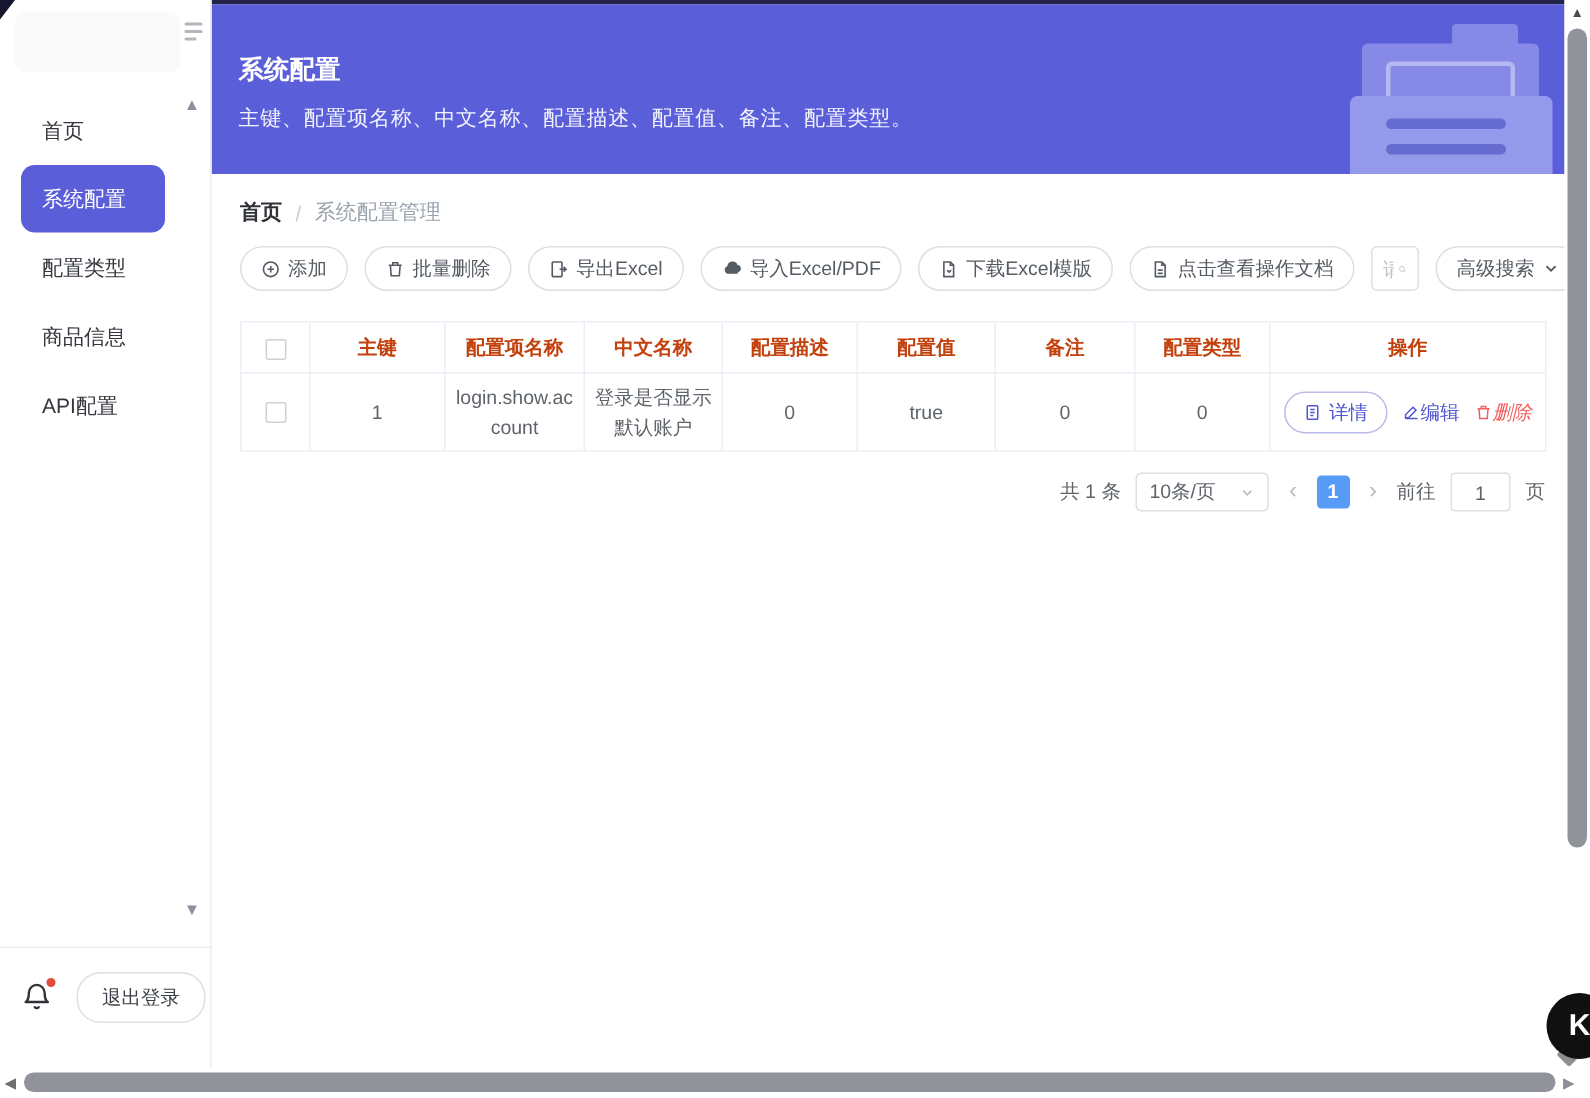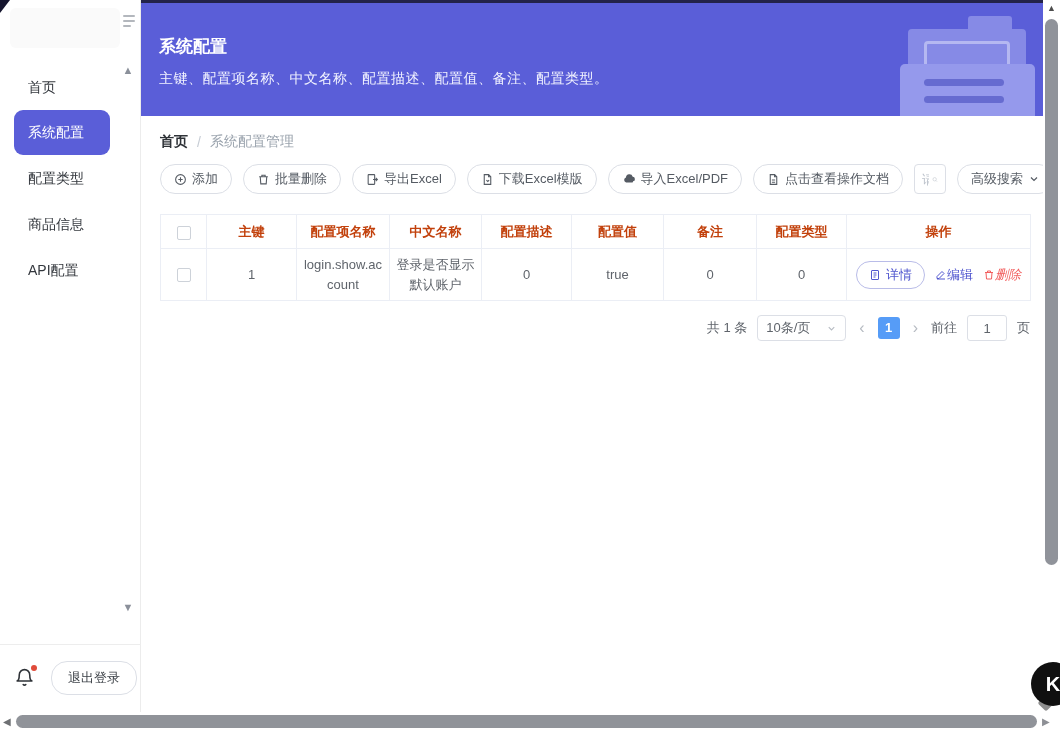--- a/index.html
+++ b/index.html
@@ -21,21 +21,21 @@
   .collapse-icon i:nth-child(1){ width:12px; } .collapse-icon i:nth-child(2){ width:12px; }
   .collapse-icon i:nth-child(3){ width:8px; }
   .side-scroll { position:absolute; left:118px; width:20px; text-align:center;
     font-size:11px; color:#8b909a; cursor:pointer; }
   .side-scroll.up { top:64px; } .side-scroll.down { top:601px; }
   .menu { position:absolute; left:0; top:64px; width:141px; }
   .menu-item { height:46px; line-height:46px; padding-left:28px; font-size:14px;
     color:#33373d; cursor:pointer; }
   .menu-item.active { background:#5a5ed8; color:#fff; border-radius:9px;
     margin:0 31px 0 14px; padding-left:14px; height:45px; line-height:45px; }
-  .sidebar-footer { position:absolute; left:0; top:644px; width:141px; height:66px;
+  .sidebar-footer { position:absolute; left:0; top:631px; width:141px; height:66px;
     border-top:1px solid #ededed; display:flex; align-items:center; gap:15px; padding-left:14px; }
   .bell-wrap { position:relative; width:22px; height:22px; cursor:pointer; }
   .bell-wrap .dot { position:absolute; right:-1px; top:-2px; width:6px; height:6px;
     border-radius:50%; background:#e04b3a; }
   .logout-btn { border:1px solid #dcdfe6; background:#fff; border-radius:16px;
     padding:7px 16px; font-size:13px; color:#3a3f45; cursor:pointer;
     font-family:"Liberation Sans", sans-serif; }
 
   
   .top-strip { position:absolute; left:141px; top:0; width:902px; height:3px; background:#23234a; }
@@ -201,32 +201,32 @@
         <span>批量删除</span>
       </button>
       <button class="btn">
         <svg width="13" height="13" viewBox="0 0 24 24" fill="none" stroke="#555b63" stroke-width="2">
             <rect x="4" y="3" width="12" height="18" rx="1"></rect>
             <path d="M13 12h8M18 9l3 3-3 3"></path>
           </svg>
         <span>导出Excel</span>
       </button>
       <button class="btn">
+        <svg width="14" height="14" viewBox="0 0 24 24" fill="#555b63">
+            <path d="M19 16a4 4 0 0 0-.6-7.9A6 6 0 0 0 6.7 9.4 4.5 4.5 0 0 0 7 18h11a3 3 0 0 0 1-2z"></path>
+          </svg>
+        <span>导入Excel/PDF</span>
+      </button>
+      <button class="btn">
         <svg width="13" height="13" viewBox="0 0 24 24" fill="none" stroke="#555b63" stroke-width="2">
             <path d="M14 3H6v18h12V7z"></path>
             <path d="M14 3v4h4"></path>
             <path d="M10 13l2.5 2.5L15 13"></path>
           </svg>
         <span>下载Excel模版</span>
-      </button>
-      <button class="btn">
-        <svg width="14" height="14" viewBox="0 0 24 24" fill="#555b63">
-            <path d="M19 16a4 4 0 0 0-.6-7.9A6 6 0 0 0 6.7 9.4 4.5 4.5 0 0 0 7 18h11a3 3 0 0 0 1-2z"></path>
-          </svg>
-        <span>导入Excel/PDF</span>
       </button>
       <button class="btn">
         <svg width="13" height="13" viewBox="0 0 24 24" fill="none" stroke="#555b63" stroke-width="2">
             <path d="M14 3H6v18h12V7z"></path>
             <path d="M14 3v4h4"></path>
             <path d="M9 13h6M9 17h6"></path>
           </svg>
         <span>点击查看操作文档</span>
       </button>
       <div class="search-box">

